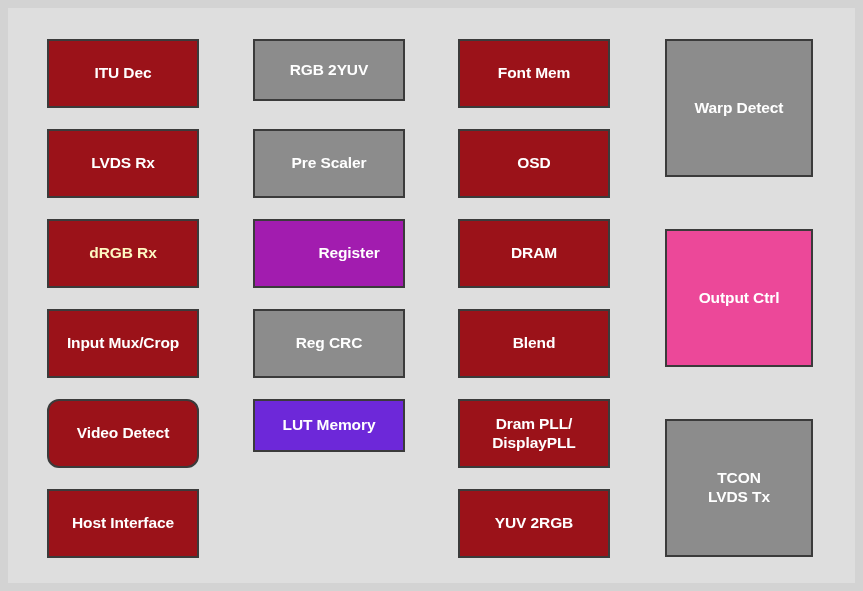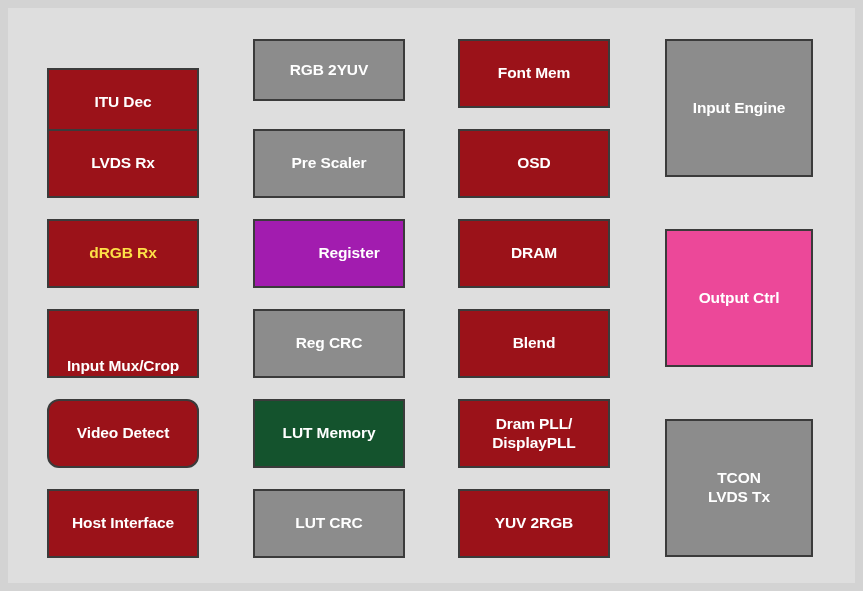--- a/index.html
+++ b/index.html
@@ -49,55 +49,52 @@
     padding: 0 4px;
     white-space: pre-line;
   }
   .block.tall { font-size: 15.5px; }
 </style>
 </head>
 <body>
 
 <div id="diagram-root" style="width: 863px; height: 591px; background: rgb(211, 211, 211);">
   <div id="panel" style="left: 8px; top: 8px; width: 847px; height: 575px; background: rgb(222, 222, 222);"></div>
-<div class="block red" style="left: 47px; top: 39px; width: 152px; height: 69px; background: rgb(155, 18, 25); border-color: rgb(59, 59, 59); color: rgb(255, 255, 255); margin-top: 29px;">
+<div class="block red" style="left: 47px; top: 39px; width: 152px; height: 69px; background: rgb(155, 18, 25); border-color: rgb(59, 59, 59); color: rgb(255, 255, 255);">
       <span class="label">ITU Dec</span>
     </div>
     <div class="block red" style="left: 47px; top: 129px; width: 152px; height: 69px; background: rgb(155, 18, 25); border-color: rgb(59, 59, 59); color: rgb(255, 255, 255);">
       <span class="label">LVDS Rx</span>
     </div>
-    <div class="block red" style="left: 47px; top: 219px; width: 152px; height: 69px; background: rgb(155, 18, 25); border-color: rgb(59, 59, 59); color: #fde047;">
+    <div class="block red" style="left: 47px; top: 219px; width: 152px; height: 69px; background: rgb(155, 18, 25); border-color: rgb(59, 59, 59); color: #fef9c3;">
       <span class="label">dRGB Rx</span>
     </div>
-    <div class="block red" style="left: 47px; top: 309px; width: 152px; height: 69px; background: rgb(155, 18, 25); border-color: rgb(59, 59, 59); color: rgb(255, 255, 255); align-items: flex-end;">
+    <div class="block red" style="left: 47px; top: 309px; width: 152px; height: 69px; background: rgb(155, 18, 25); border-color: rgb(59, 59, 59); color: rgb(255, 255, 255);">
       <span class="label">Input Mux/Crop</span>
     </div>
     <div class="block red" style="left: 47px; top: 399px; width: 152px; height: 69px; background: rgb(155, 18, 25); border-color: rgb(59, 59, 59); color: rgb(255, 255, 255); border-radius: 12px;">
       <span class="label">Video Detect</span>
     </div>
     <div class="block red" style="left: 47px; top: 489px; width: 152px; height: 69px; background: rgb(155, 18, 25); border-color: rgb(59, 59, 59); color: rgb(255, 255, 255);">
       <span class="label">Host Interface</span>
     </div>
     <div class="block gray" style="left: 253px; top: 39px; width: 152px; height: 62px; background: rgb(140, 140, 140); border-color: rgb(59, 59, 59); color: rgb(255, 255, 255);">
       <span class="label">RGB 2YUV</span>
     </div>
     <div class="block gray" style="left: 253px; top: 129px; width: 152px; height: 69px; background: rgb(140, 140, 140); border-color: rgb(59, 59, 59); color: rgb(255, 255, 255);">
       <span class="label">Pre Scaler</span>
     </div>
     <div class="block gray" style="left: 253px; top: 219px; width: 152px; height: 69px; background: #a21caf; border-color: rgb(59, 59, 59); color: rgb(255, 255, 255); padding-left: 40px;">
       <span class="label">Register</span>
     </div>
     <div class="block gray" style="left: 253px; top: 309px; width: 152px; height: 69px; background: rgb(140, 140, 140); border-color: rgb(59, 59, 59); color: rgb(255, 255, 255);">
       <span class="label">Reg CRC</span>
     </div>
-    <div class="block gray" style="left: 253px; top: 399px; width: 152px; height: 69px; background: #14532d; border-color: rgb(59, 59, 59); color: rgb(255, 255, 255);">
+    <div class="block gray" style="left: 253px; top: 399px; width: 152px; height: 53px; background: #6d28d9; border-color: rgb(59, 59, 59); color: rgb(255, 255, 255);">
       <span class="label">LUT Memory</span>
-    </div>
-    <div class="block gray" style="left: 253px; top: 489px; width: 152px; height: 69px; background: rgb(140, 140, 140); border-color: rgb(59, 59, 59); color: rgb(255, 255, 255);">
-      <span class="label">LUT CRC</span>
     </div>
     <div class="block red" style="left: 458px; top: 39px; width: 152px; height: 69px; background: rgb(155, 18, 25); border-color: rgb(59, 59, 59); color: rgb(255, 255, 255);">
       <span class="label">Font Mem</span>
     </div>
     <div class="block red" style="left: 458px; top: 129px; width: 152px; height: 69px; background: rgb(155, 18, 25); border-color: rgb(59, 59, 59); color: rgb(255, 255, 255); text-align: right;">
       <span class="label">OSD</span>
     </div>
     <div class="block red" style="left: 458px; top: 219px; width: 152px; height: 69px; background: rgb(155, 18, 25); border-color: rgb(59, 59, 59); color: rgb(255, 255, 255);">
       <span class="label">DRAM</span>
     </div>
@@ -105,21 +102,21 @@
       <span class="label">Blend</span>
     </div>
     <div class="block red" style="left: 458px; top: 399px; width: 152px; height: 69px; background: rgb(155, 18, 25); border-color: rgb(59, 59, 59); color: rgb(255, 255, 255);">
       <span class="label">Dram PLL/
 DisplayPLL</span>
     </div>
     <div class="block red" style="left: 458px; top: 489px; width: 152px; height: 69px; background: rgb(155, 18, 25); border-color: rgb(59, 59, 59); color: rgb(255, 255, 255);">
       <span class="label">YUV 2RGB</span>
     </div>
     <div class="block gray tall" style="left: 665px; top: 39px; width: 148px; height: 138px; background: rgb(140, 140, 140); border-color: rgb(59, 59, 59); color: rgb(255, 255, 255);">
-      <span class="label">Input Engine</span>
+      <span class="label">Warp Detect</span>
     </div>
     <div class="block gray tall" style="left: 665px; top: 229px; width: 148px; height: 138px; background: #ec4899; border-color: rgb(59, 59, 59); color: rgb(255, 255, 255);">
       <span class="label">Output Ctrl</span>
     </div>
     <div class="block gray tall" style="left: 665px; top: 419px; width: 148px; height: 138px; background: rgb(140, 140, 140); border-color: rgb(59, 59, 59); color: rgb(255, 255, 255);">
       <span class="label">TCON
 LVDS Tx</span>
     </div>
   </div>
 

